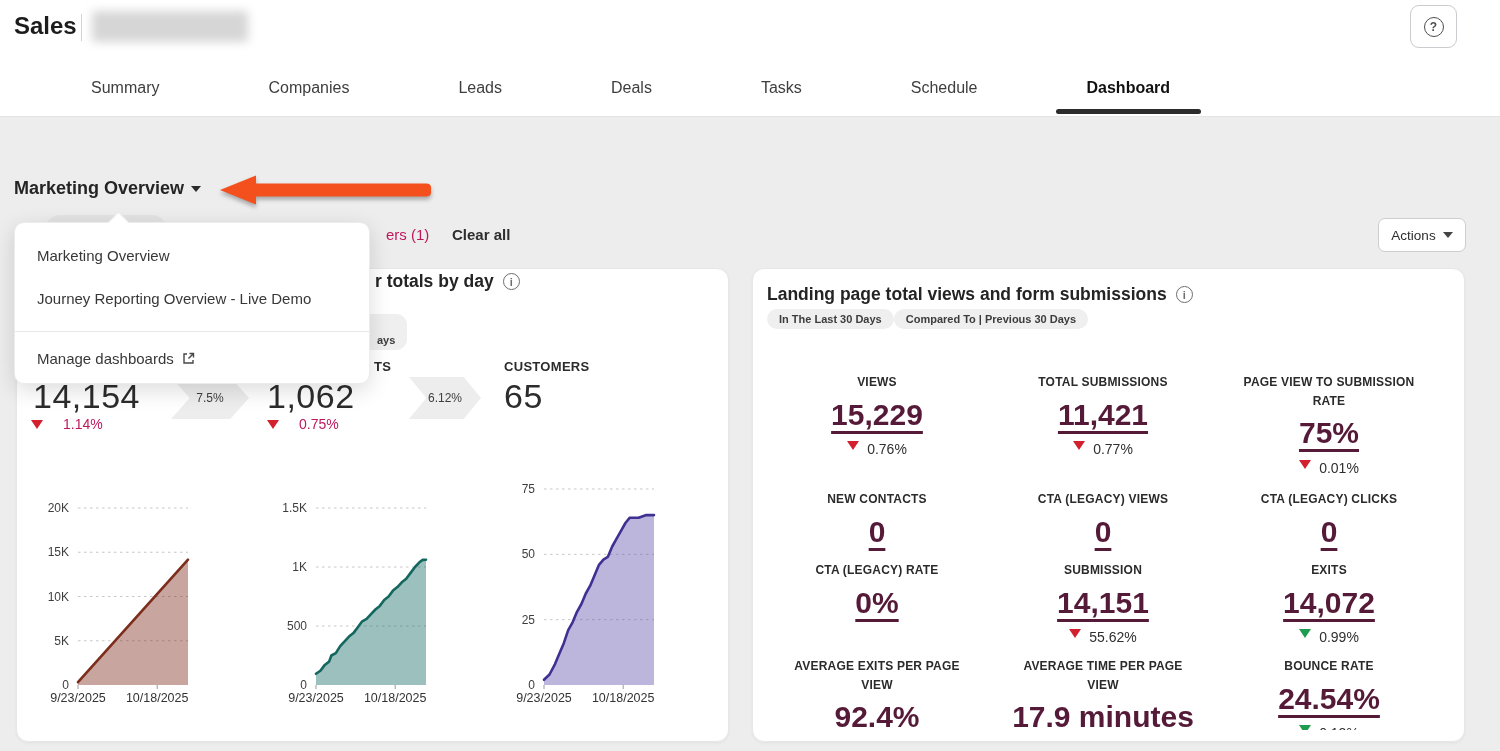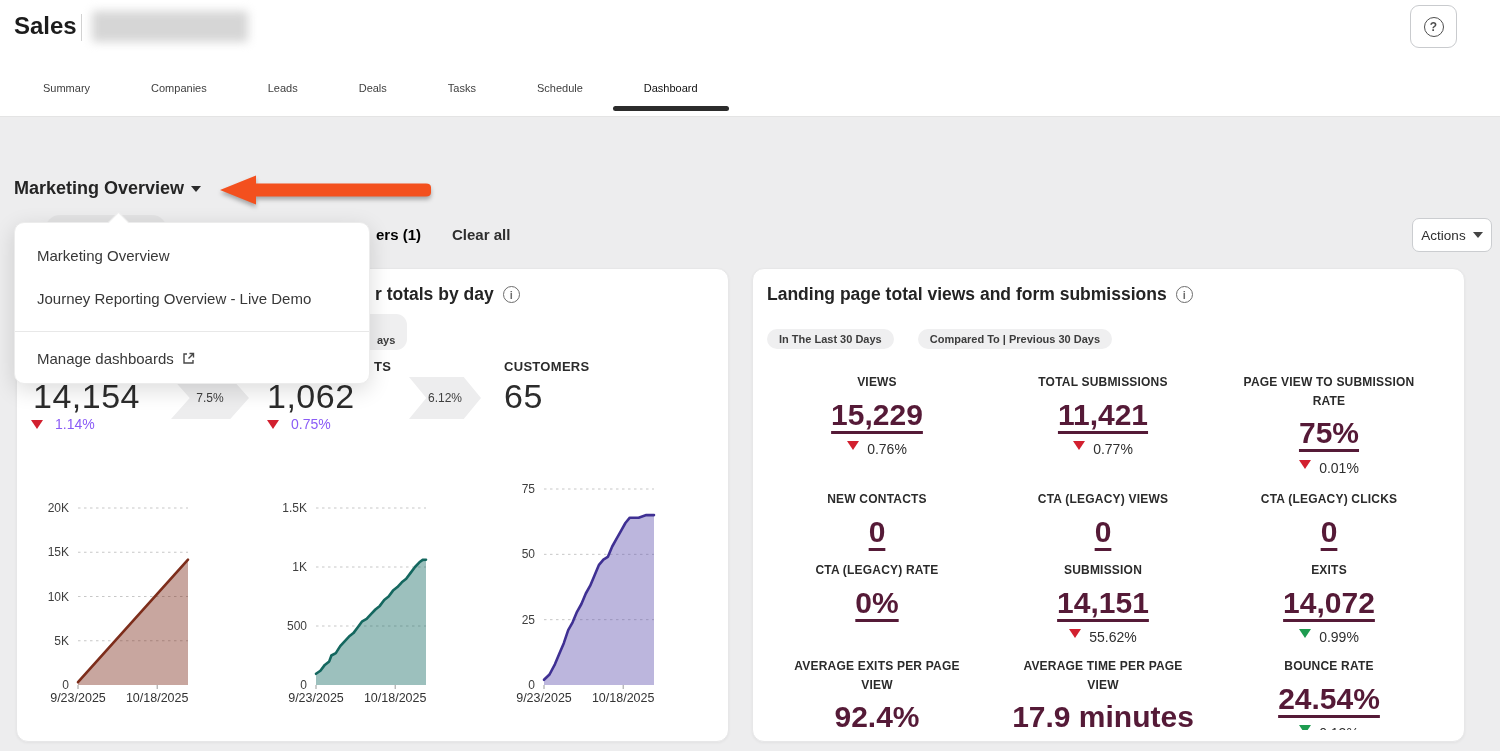--- a/index.html
+++ b/index.html
@@ -13,70 +13,70 @@
   .redacted{position:absolute;left:92px;top:11px;width:156px;height:31px;background:#d6d6d6;
             border-radius:3px;filter:blur(5px);}
   .help-btn{position:absolute;left:1410px;top:5px;width:47px;height:43px;background:#fff;
             border:1px solid #c9cbce;border-radius:9px;display:flex;align-items:center;justify-content:center;cursor:pointer;}
   .q-circle{display:inline-block;width:20px;height:20px;border:1.7px solid #4e4e4e;border-radius:50%;
             color:#4e4e4e;font-size:12px;font-weight:700;line-height:19px;text-align:center;}
 
   
   .tab-bar{position:absolute;left:0;top:60px;width:100%;height:57px;display:flex;align-items:center;
            gap:61px;padding-left:43px;border-bottom:1px solid #e4e4e4;background:#fff;}
-  .tab{position:relative;font-size:11px;color:#3e3e3e;cursor:pointer;white-space:nowrap;}
-  .tab.active{color:#111;font-weight:400;}
+  .tab{position:relative;font-size:16px;color:#3e3e3e;cursor:pointer;white-space:nowrap;margin-left:48px;}
+  .tab.active{color:#111;font-weight:700;}
   .tab.active::after{content:"";position:absolute;left:-31px;right:-31px;bottom:-17px;height:5px;
                      background:#2c2c2c;border-radius:3px;}
 
   
   .main-bg{position:absolute;left:0;top:117px;width:100%;height:634px;background:#ededee;}
 
   .dash-heading{position:absolute;left:14px;top:178px;font-size:18px;font-weight:700;color:#242424;cursor:pointer;}
   .caret{display:inline-block;width:0;height:0;border-left:5px solid transparent;border-right:5px solid transparent;
          border-top:6px solid #2b2b2b;margin-left:7px;vertical-align:2px;}
   .annotation-arrow{position:absolute;left:216px;top:172px;z-index:40;
                     filter:drop-shadow(0 3px 2px rgba(0,0,0,0.3));}
   .gray-chip{position:absolute;left:45px;top:215px;width:122px;height:30px;border-radius:15px;
              background:#e3e3e4;z-index:5;cursor:pointer;}
-  .filters-frag{position:absolute;left:376px;top:226px;font-size:15px;font-weight:700;color:#000000;cursor:pointer;}
+  .filters-frag{position:absolute;left:386px;top:226px;font-size:15px;font-weight:400;color:#be185d;cursor:pointer;}
   .clear-all{position:absolute;left:452px;top:226px;font-size:15px;font-weight:700;color:#2e2e2e;cursor:pointer;}
-  .actions-btn{position:absolute;left:1378px;top:218px;width:80px;height:34px;background:#fff;
+  .actions-btn{position:absolute;left:1378px;top:218px;width:88px;height:34px;background:#fff;
                border:1px solid #cbcdd0;border-radius:7px;font-size:13.5px;color:#2d2d2d;
-               display:flex;align-items:center;justify-content:center;gap:7px;cursor:pointer;margin-left:34px;}
+               display:flex;align-items:center;justify-content:center;gap:7px;cursor:pointer;}
   .actions-btn .caret{border-top-color:#444;margin-left:0;}
 
   
   .card{position:absolute;background:#fff;border:1px solid #e7e7e8;border-radius:12px;
         box-shadow:0 1px 3px rgba(0,0,0,0.05);}
   .card-left{left:16px;top:268px;width:713px;height:474px;}
   .card-right{left:752px;top:268px;width:713px;height:474px;overflow:hidden;}
   .card-title{font-size:17.5px;font-weight:700;color:#242424;white-space:nowrap;}
   .info-icon{display:inline-block;width:17px;height:17px;border:1.5px solid #6d6d6d;border-radius:50%;
              color:#6d6d6d;font-size:11px;line-height:16px;text-align:center;font-weight:600;
              margin-left:9px;vertical-align:1px;cursor:pointer;}
   .pill{display:inline-block;background:#efeff0;border-radius:11px;padding:4px 12px;
         font-size:11px;font-weight:700;color:#3c3c3c;white-space:nowrap;}
 
   
-  .lc-title{position:absolute;left:358px;top:15px;}
+  .lc-title{position:absolute;left:358px;top:2px;}
   .lc-badge{position:absolute;left:334px;top:45px;width:56px;padding:20px 0 4px 26px;}
   .stage-label{position:absolute;font-size:13px;font-weight:700;color:#2b2b2b;letter-spacing:.3px;}
   .stage-value{position:absolute;font-size:34px;font-weight:400;color:#2c2c2c;letter-spacing:.5px;}
-  .stage-delta{position:absolute;display:flex;align-items:center;gap:12px;font-size:14px;color:#8b5cf6;text-align:center;}
+  .stage-delta{position:absolute;display:flex;align-items:center;gap:20px;font-size:14px;color:#be185d;text-align:center;}
   .tri{width:0;height:0;border-left:6px solid transparent;border-right:6px solid transparent;border-top:9px solid #d2202f;}
   .tri.green{border-top-color:#1e9c50;}
   .chevron{position:absolute;width:78px;height:42px;background:#ededee;
            clip-path:polygon(0% 0%,76% 0%,100% 50%,76% 100%,0% 100%,24% 50%);
            display:flex;align-items:center;justify-content:center;font-size:12px;color:#3e3e3e;}
   .mini-chart{position:absolute;width:180px;height:240px;}
 
   
   .rc-title{position:absolute;left:14px;top:15px;}
-  .rc-badges{position:absolute;left:14px;top:60px;display:flex;gap:24px;}
+  .rc-badges{position:absolute;left:14px;top:40px;display:flex;}
   .metrics-grid{position:absolute;left:11px;top:96px;width:689px;display:grid;
                 grid-template-columns:repeat(3,226px);grid-template-rows:117px 71px 96px auto;}
   .metric-cell{text-align:center;padding-top:4px;}
   .m-label{font-size:12px;font-weight:700;color:#2b2b2b;letter-spacing:.2px;line-height:1.55;
            max-width:185px;margin:4px auto;}
   .m-value{font-size:30px;font-weight:700;color:#551a37;margin-top:6px;line-height:1.15;}
   .m-value.underlined{text-decoration:underline;text-decoration-thickness:3px;text-underline-offset:6px;cursor:pointer;}
   .m-delta{margin-top:9px;display:flex;align-items:flex-start;justify-content:center;gap:8px;
            font-size:14px;color:#2f2f2f;}
   .clip-cover{position:absolute;left:1px;right:1px;bottom:1px;height:10px;background:#fff;z-index:6;

